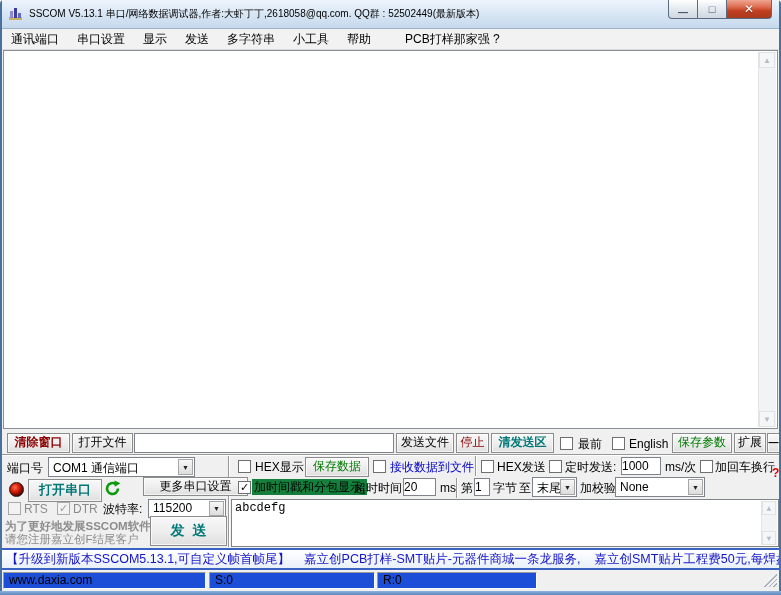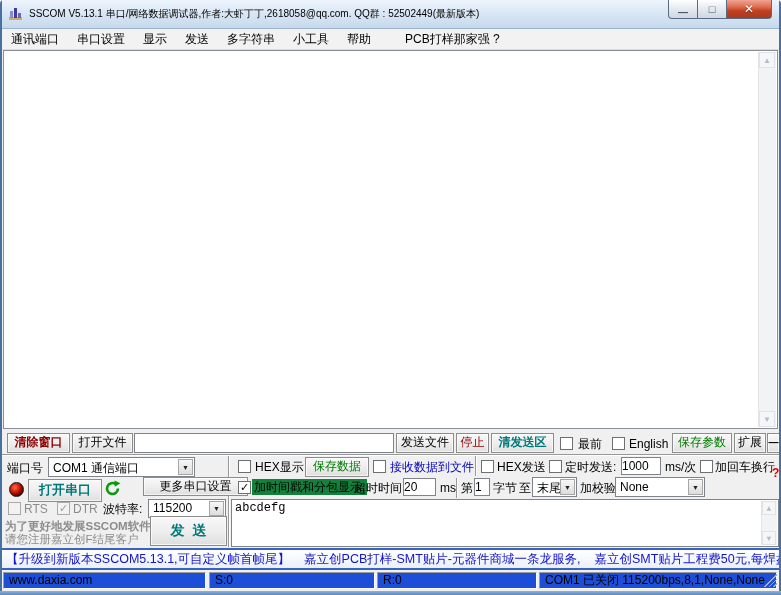--- a/index.html
+++ b/index.html
@@ -238,20 +238,19 @@
     <span class="seg">【升级到新版本SSCOM5.13.1,可自定义帧首帧尾】</span>
     <span class="seg">嘉立创PCB打样-SMT贴片-元器件商城一条龙服务,</span>
     <span class="seg">嘉立创SMT贴片工程费50元,每焊盘1分钱!</span>
 
   </div>
 
   <div class="statusbar">
     <div class="sfield" style="left:1px;width:203px">www.daxia.com</div>
     <div class="sfield" style="left:207px;width:166px">S:0</div>
     <div class="sfield" style="left:375px;width:160px">R:0</div>
-    <div class="sfield" style="left:537px;width:238px">COM1 已关闭  115200bps,8,1,None,None</div>
     <div class="resize-grip"></div>
   </div>
 
   <div class="frame-left"></div>
   <div class="frame-right"></div>
   <div class="frame-bottom"></div>
 </div>
 
 </body></html>

